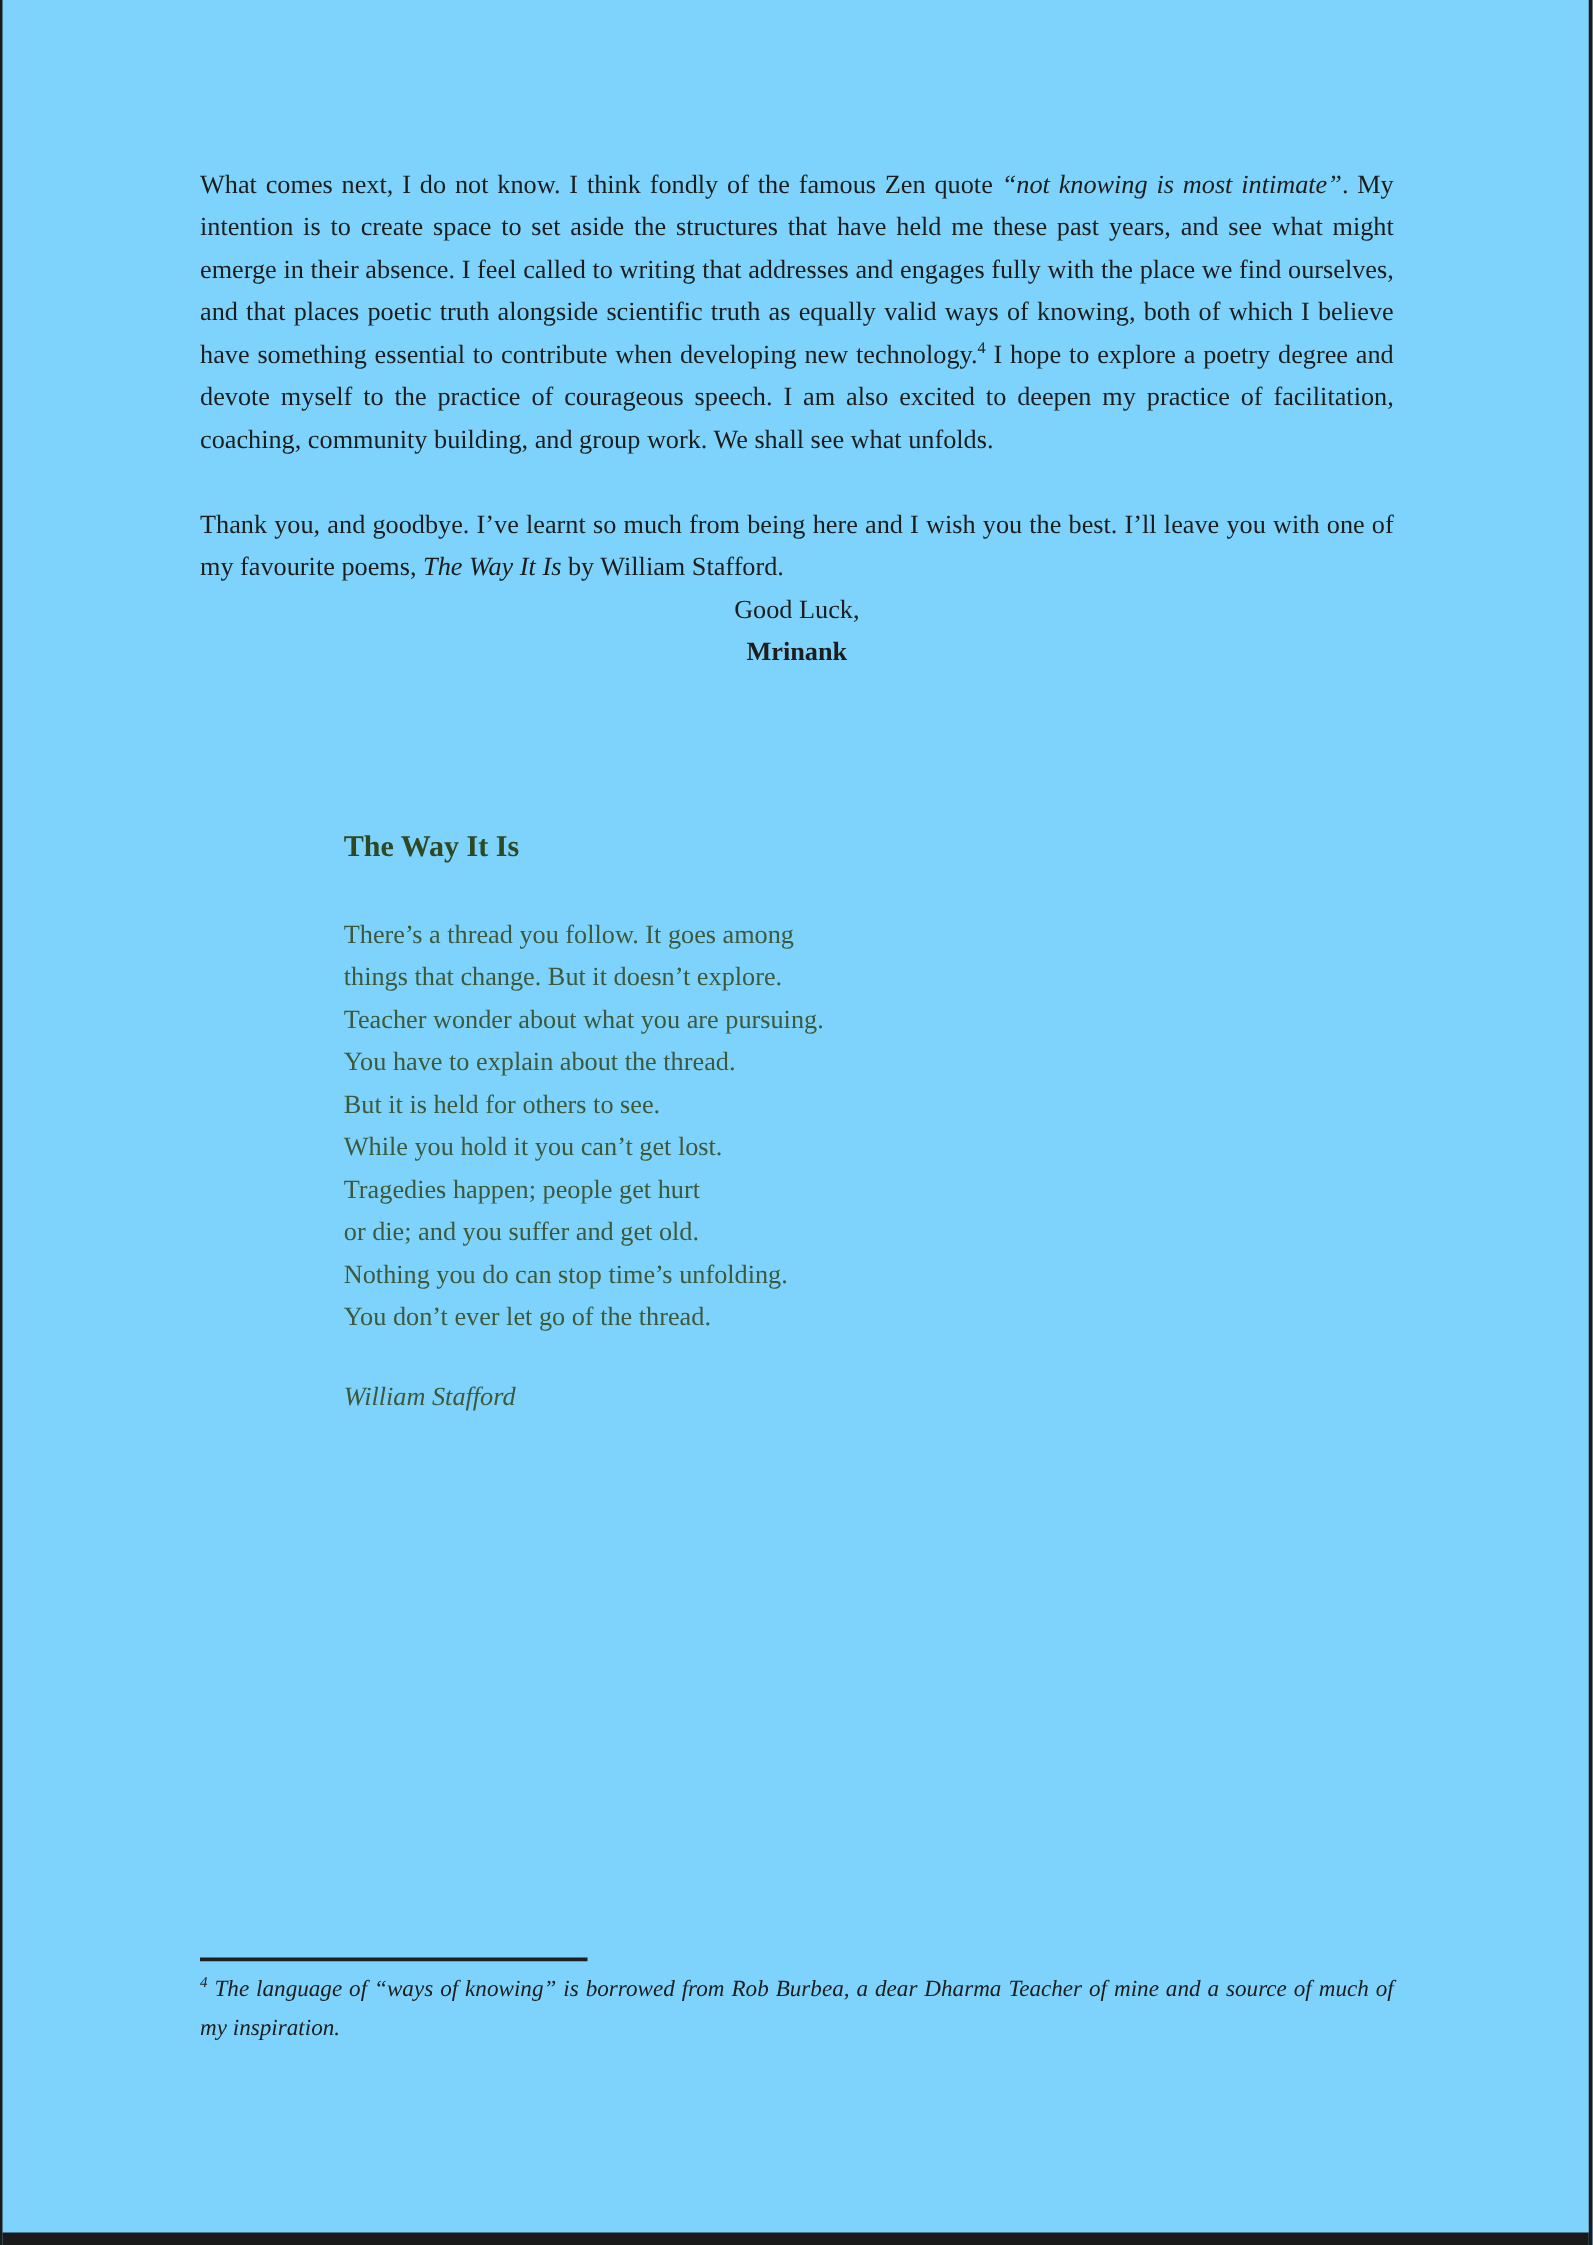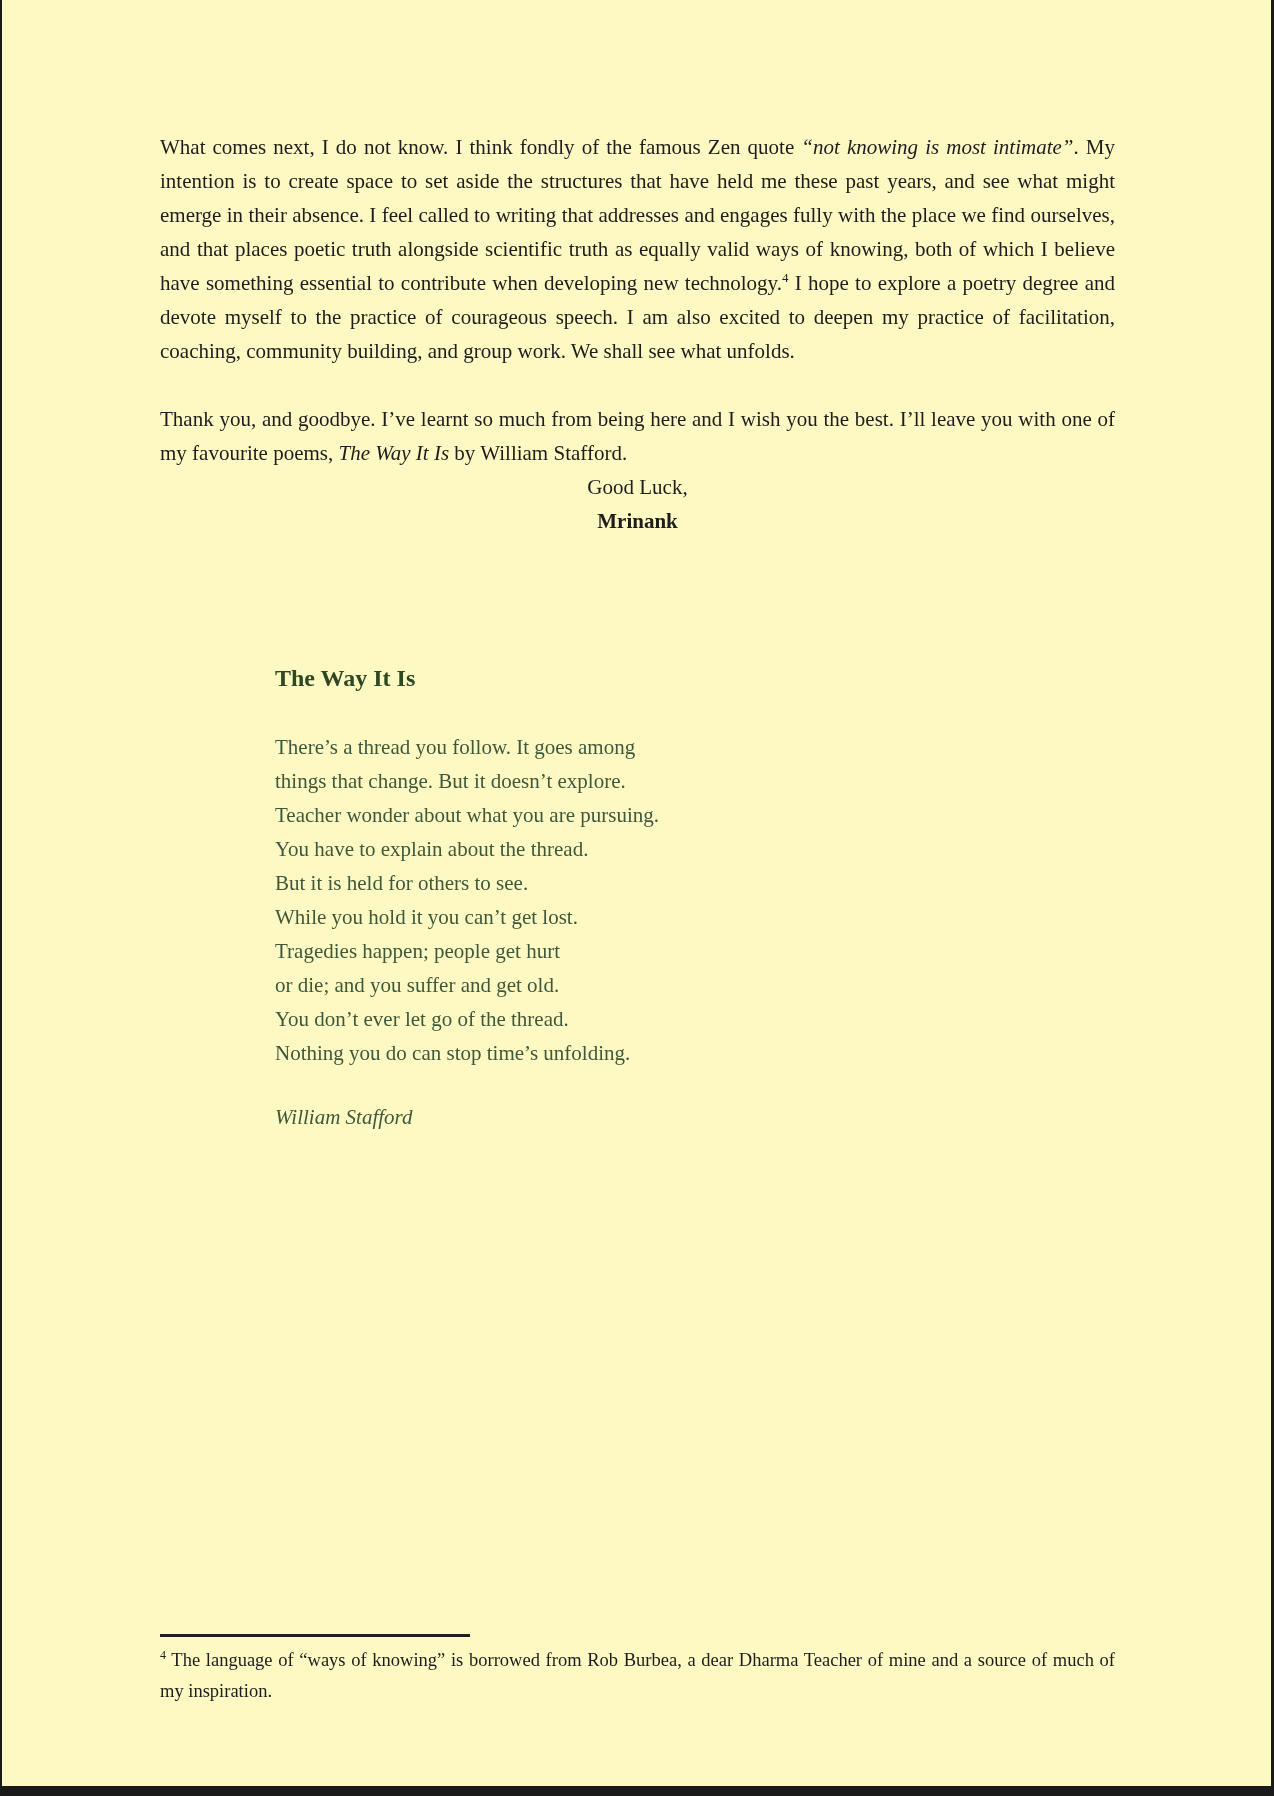--- a/index.html
+++ b/index.html
@@ -10,21 +10,21 @@
   body {
     width: 1274px;
     height: 1796px;
     position: relative;
     overflow: hidden;
     font-family: "Liberation Serif", "DejaVu Serif", serif;
   }
   .page {
     position: absolute;
     inset: 0;
-    background: #fef9c3;
+    background: #7dd3fc;
     border-left: 2px solid var(--page-border, #1a1a1a);
     border-right: 3px solid var(--page-border, #1a1a1a);
     box-sizing: border-box;
   }
   .bottom-bar {
     position: absolute;
     left: 0;
     right: 0;
     bottom: 0;
     height: 10px;
@@ -71,24 +71,25 @@
     color: var(--poem-text-green, #3e583c);
   }
   .poem-line { line-height: 34px; }
   .poem-attribution {
     margin-top: 30px;
     font-style: italic;
     color: var(--poem-text-green, #3e583c);
   }
   .footnote-area {
     position: absolute;
-    top: 1634px;
+    top: 1566px;
     left: 158px;
     width: 955px;
     color: var(--body-text, #1d1d1d);
+    font-style: italic;
   }
   .footnote-rule {
     width: 310px;
     border: 0;
     border-top: 3px solid #1f1f1f;
     margin: 0 0 8px 0;
   }
   .footnote-text {
     font-size: 18.5px;
     line-height: 31px;
@@ -116,22 +117,22 @@
       <div class="poem-title">The Way It Is</div>
       <div class="poem-lines">
         <div class="poem-line">There’s a thread you follow. It goes among</div>
         <div class="poem-line">things that change. But it doesn’t explore.</div>
         <div class="poem-line">Teacher wonder about what you are pursuing.</div>
         <div class="poem-line">You have to explain about the thread.</div>
         <div class="poem-line">But it is held for others to see.</div>
         <div class="poem-line">While you hold it you can’t get lost.</div>
         <div class="poem-line">Tragedies happen; people get hurt</div>
         <div class="poem-line">or die; and you suffer and get old.</div>
+        <div class="poem-line">Nothing you do can stop time’s unfolding.</div>
         <div class="poem-line">You don’t ever let go of the thread.</div>
-        <div class="poem-line">Nothing you do can stop time’s unfolding.</div>
       </div>
       <div class="poem-attribution">William Stafford</div>
     </div>
 
   </div>
 
   <div class="footnote-area">
     <hr class="footnote-rule">
     <p class="footnote-text"><sup class="fn-ref">4</sup><span> The language of “ways of knowing” is borrowed from Rob Burbea, a dear Dharma Teacher of mine and a source of much of my inspiration.</span></p>
   </div>

